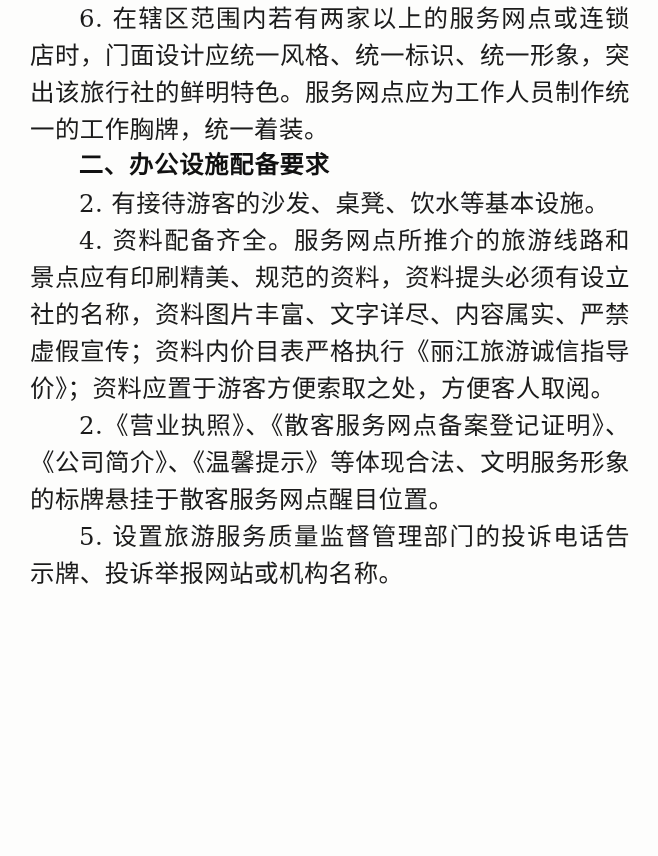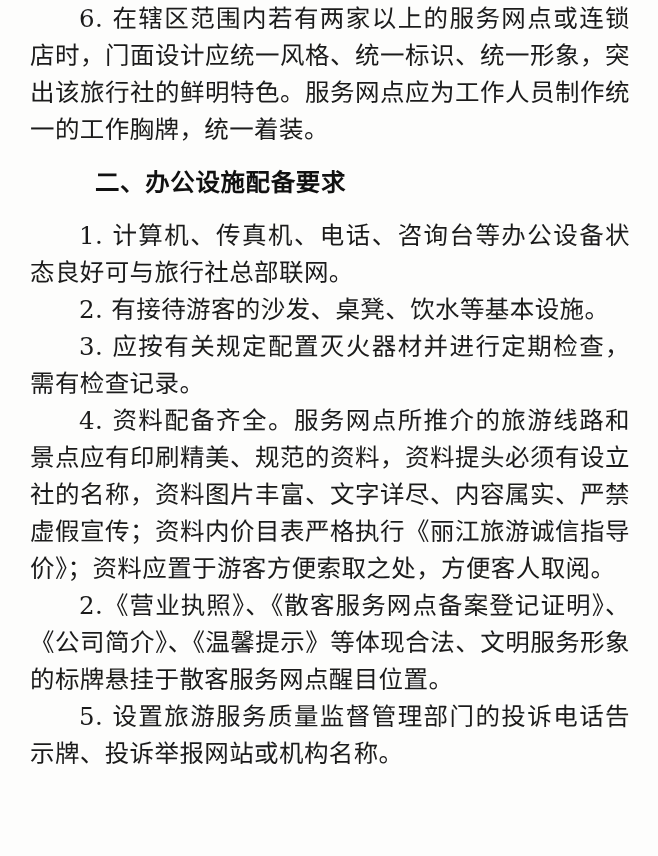--- a/index.html
+++ b/index.html
@@ -38,42 +38,40 @@
     margin: 0;
     letter-spacing: 0.4px;
     word-break: break-all;
     color: #1b1b1b;
     font-family: "DejaVu Serif", "Liberation Serif", serif;
   }
   .heading {
     font-size: 24.5px;
     line-height: 37px;
     text-indent: 2em;
-    margin: 16px;
+    margin: 0;
     font-weight: bold;
     letter-spacing: 0.6px;
     color: #111111;
-    font-family: Liberation Serif, serif;
+    font-family: Liberation Mono, monospace;
   }
 </style>
 </head>
 <body>
 
 <div id="page">
   <div class="doc-body">
 
     <p class="para">6. 在辖区范围内若有两家以上的服务网点或连锁店时，门面设计应统一风格、统一标识、统一形象，突出该旅行社的鲜明特色。服务网点应为工作人员制作统一的工作胸牌，统一着装。</p>
 
     <p class="heading">二、办公设施配备要求</p>
 
-    <p class="para">1. 计算机、传真机、电话、咨询台等办公设备状态良好可与旅行社总部联网。</p>
 
     <p class="para">2. 有接待游客的沙发、桌凳、饮水等基本设施。</p>
 
-    <p class="para">3. 应按有关规定配置灭火器材并进行定期检查，需有检查记录。</p>
 
     <p class="para">4. 资料配备齐全。服务网点所推介的旅游线路和景点应有印刷精美、规范的资料，资料提头必须有设立社的名称，资料图片丰富、文字详尽、内容属实、严禁虚假宣传；资料内价目表严格执行《丽江旅游诚信指导价》；资料应置于游客方便索取之处，方便客人取阅。</p>
 
     <p class="para">2.《营业执照》、《散客服务网点备案登记证明》、《公司简介》、《温馨提示》等体现合法、文明服务形象的标牌悬挂于散客服务网点醒目位置。</p>
 
     <p class="para">5. 设置旅游服务质量监督管理部门的投诉电话告示牌、投诉举报网站或机构名称。</p>
 
   </div>
 </div>
 

